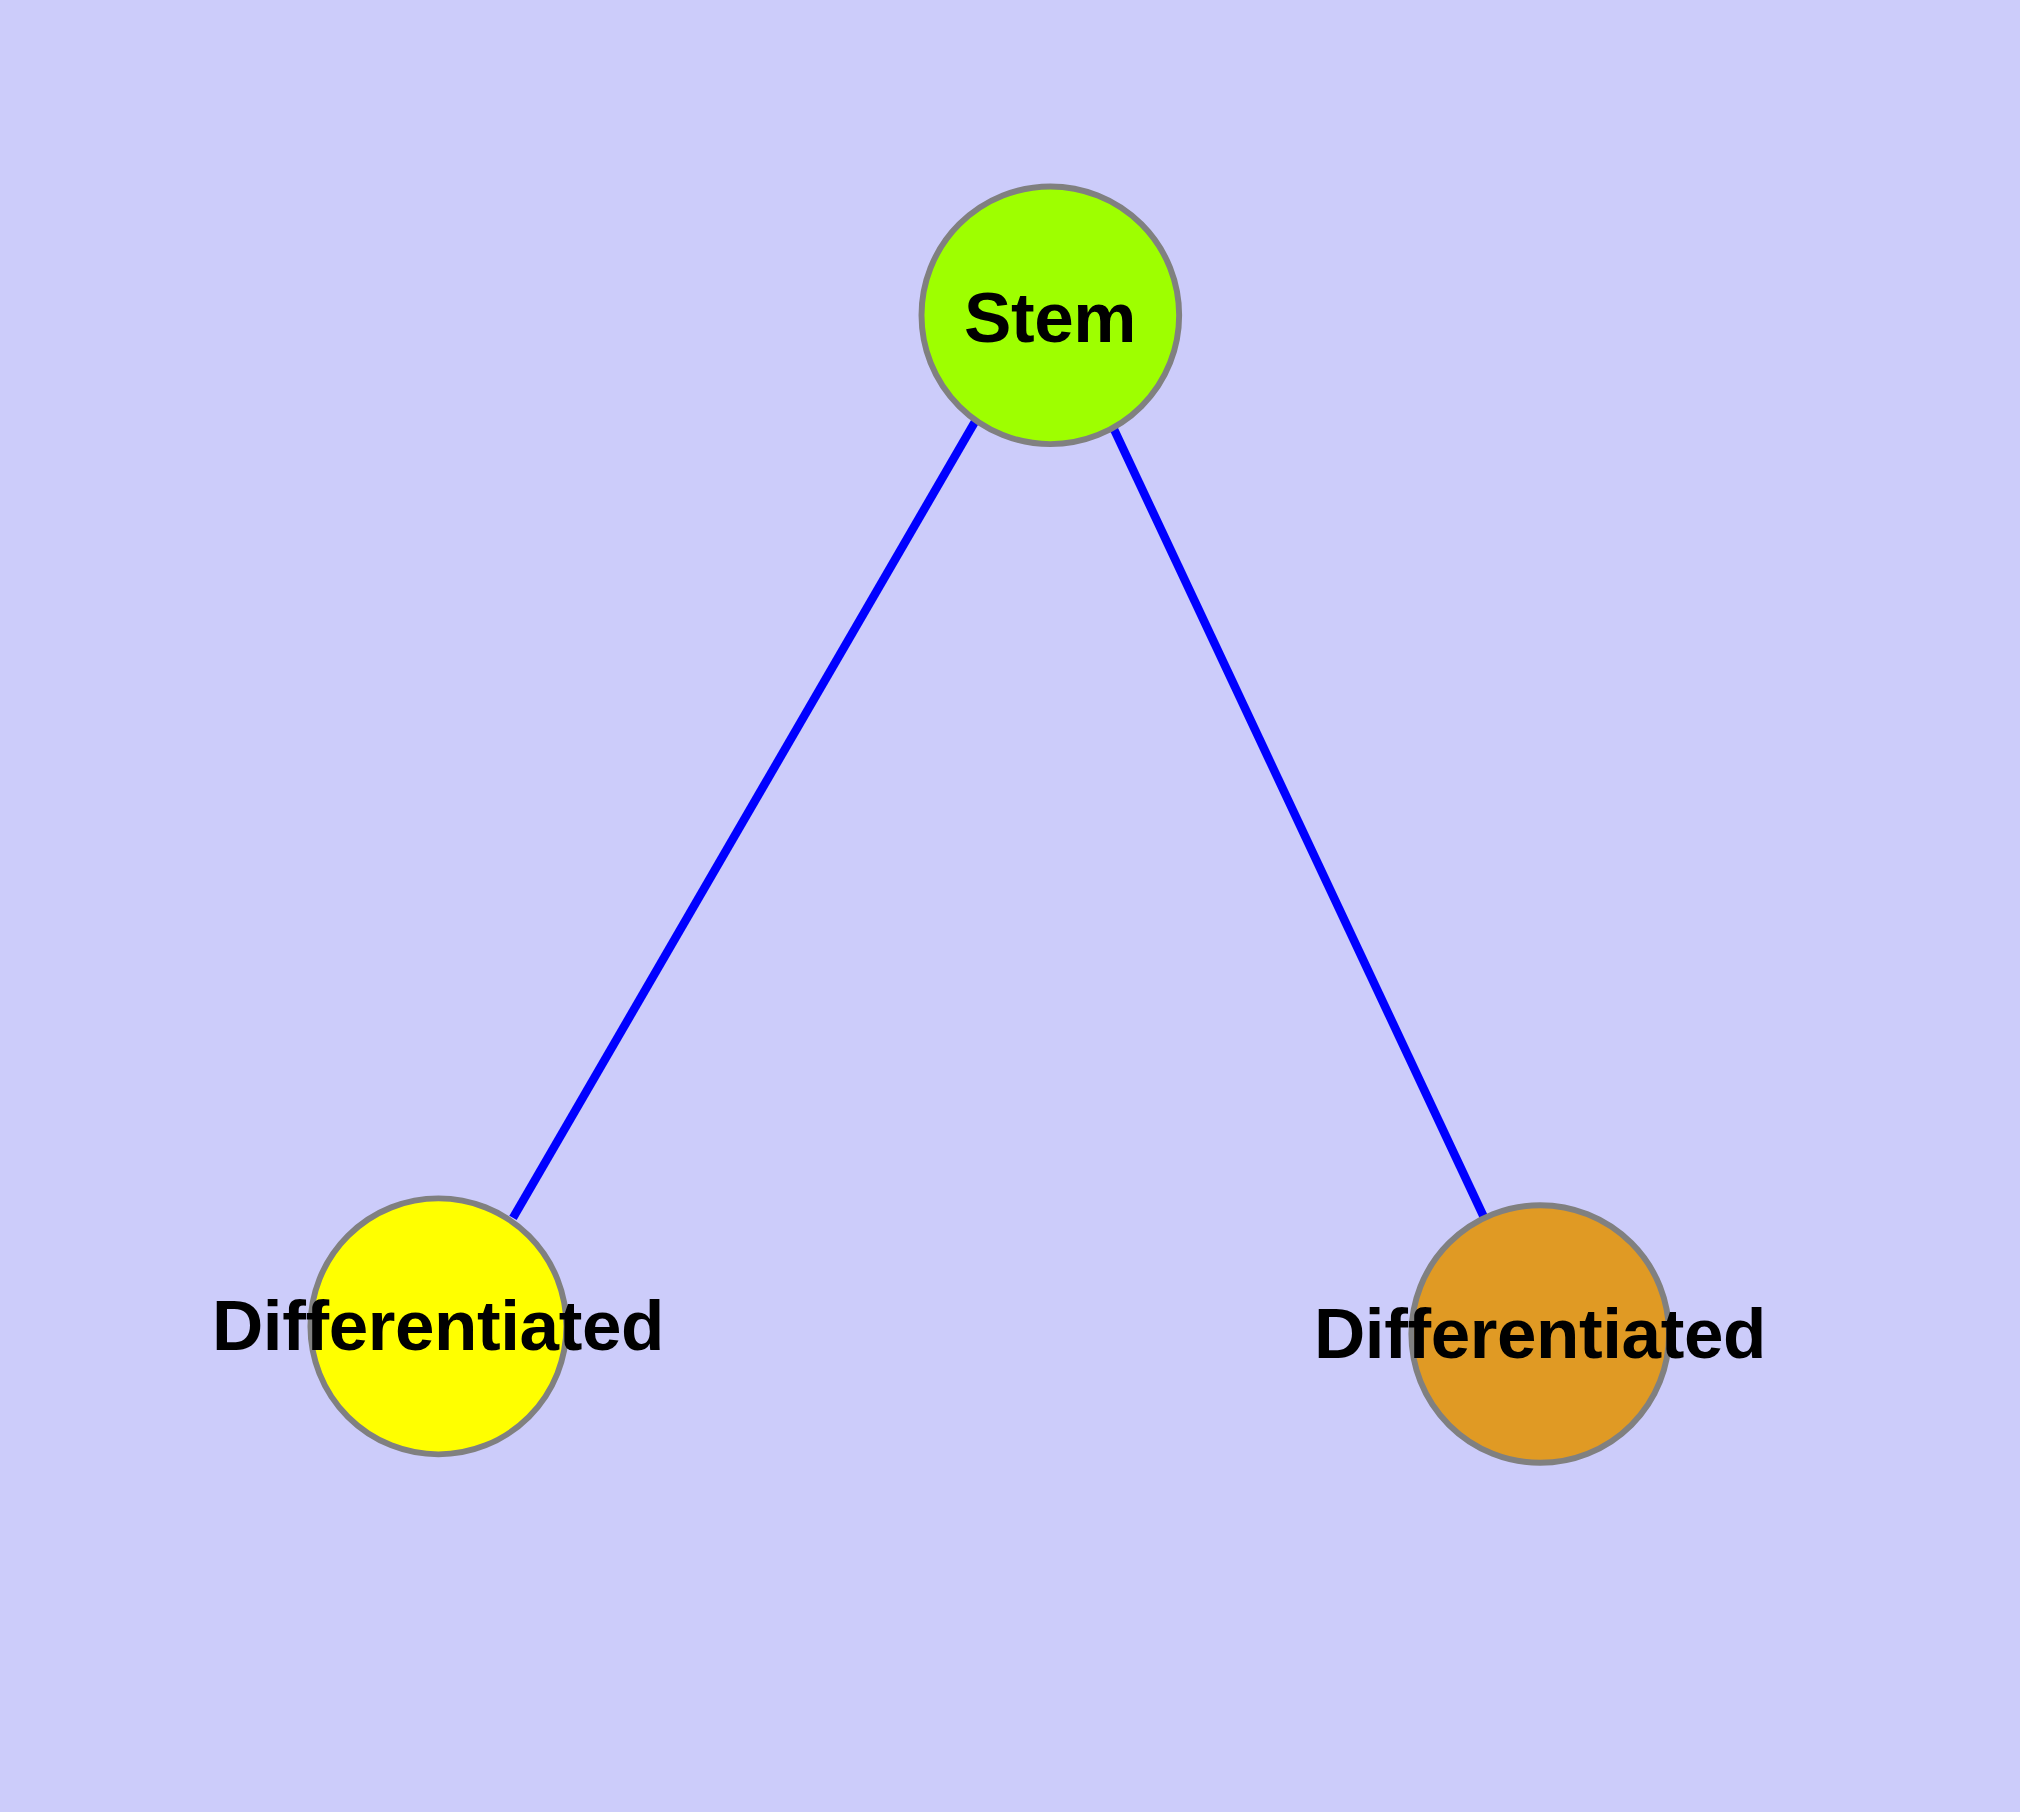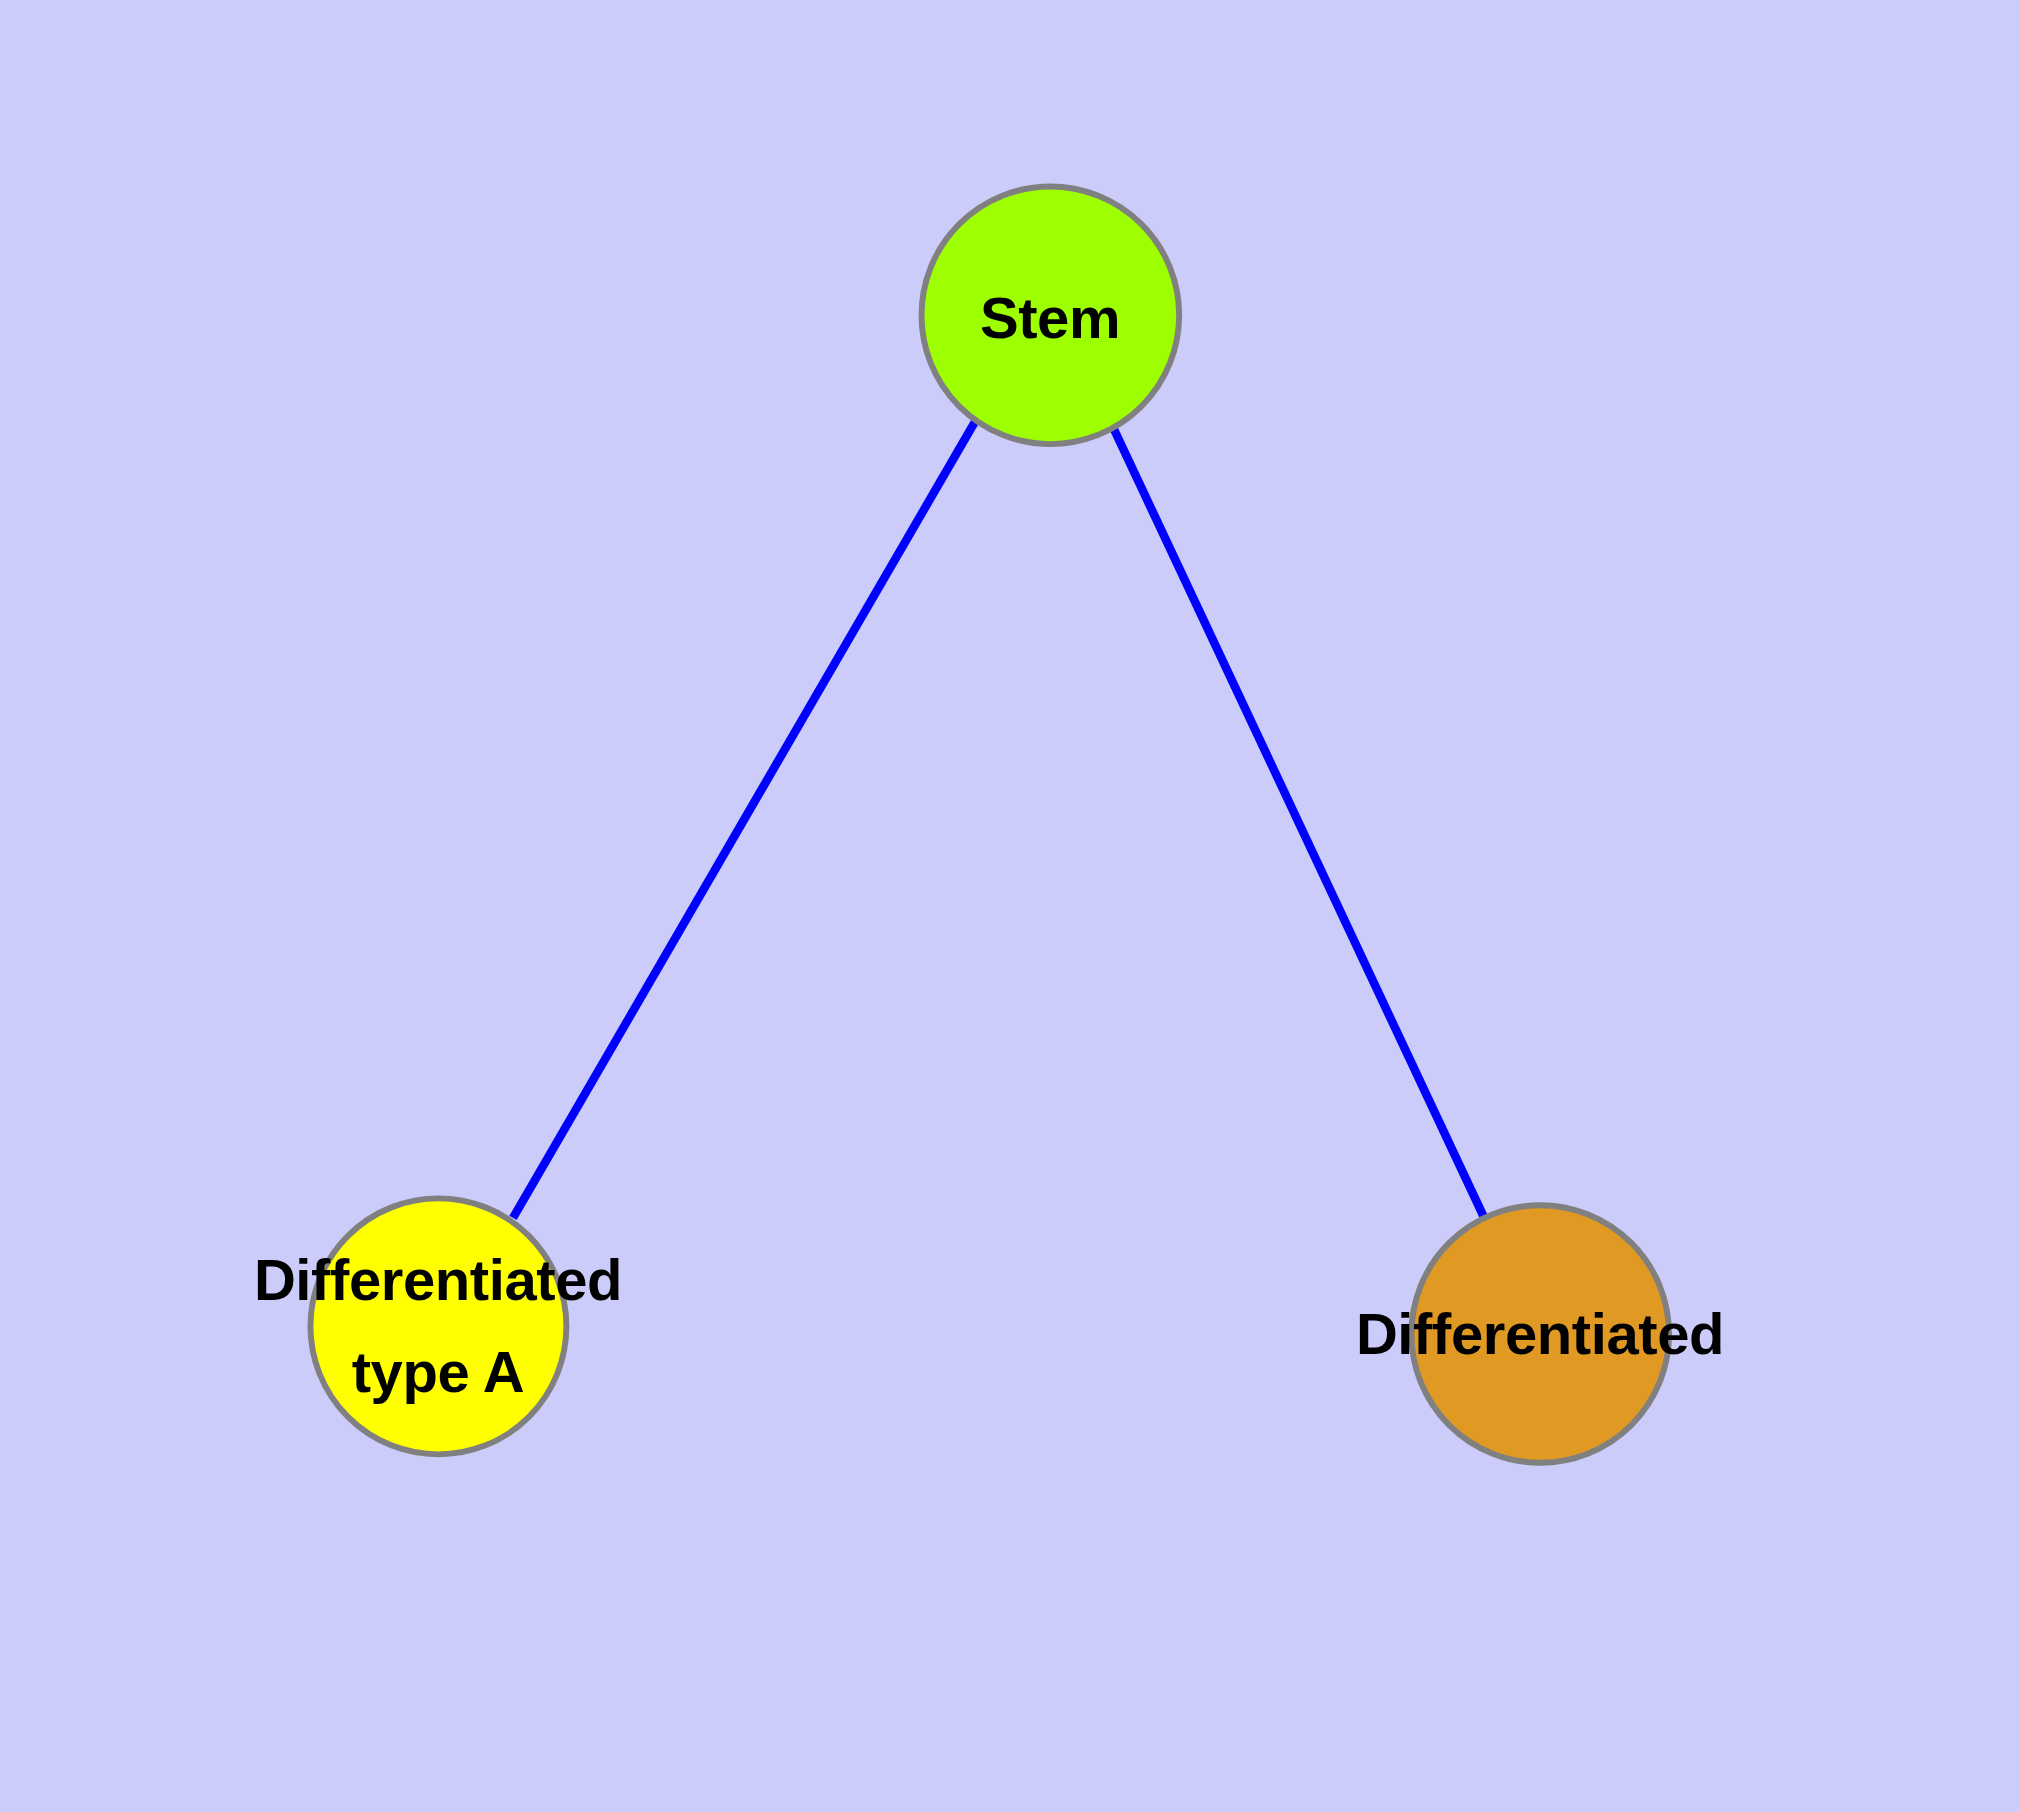--- a/index.html
+++ b/index.html
@@ -34,21 +34,21 @@
   .edge-line {
     stroke: #0000ff;
     stroke-width: 10;
     stroke-linecap: butt;
     fill: none;
   }
   .node-label {
     position: absolute;
     color: #000000;
     font-weight: bold;
-    font-size: 58px;
+    font-size: 71px;
     line-height: 92px;
     text-align: center;
     white-space: nowrap;
     letter-spacing: -0.4px;
     transform: translate(-50%, -50%);
     pointer-events: none;
     font-family: "Liberation Sans", "DejaVu Sans", sans-serif;
   }
 </style>
 </head>
@@ -70,21 +70,20 @@
     </g>
 
   </svg>
 
   <div class="node-label" style="left: 1050px; top: 318px; color: rgb(0, 0, 0);">
     <span>Stem</span>
   </div>
 
   <div class="node-label" style="left: 438px; top: 1326px; color: rgb(0, 0, 0);">
     <span>Differentiated</span><br>
-    <span>type A</span>
   </div>
 
   <div class="node-label" style="left: 1540px; top: 1334px; color: rgb(0, 0, 0);">
     <span>Differentiated</span><br>
   </div>
 
 </div>
 
 
 </body></html>

